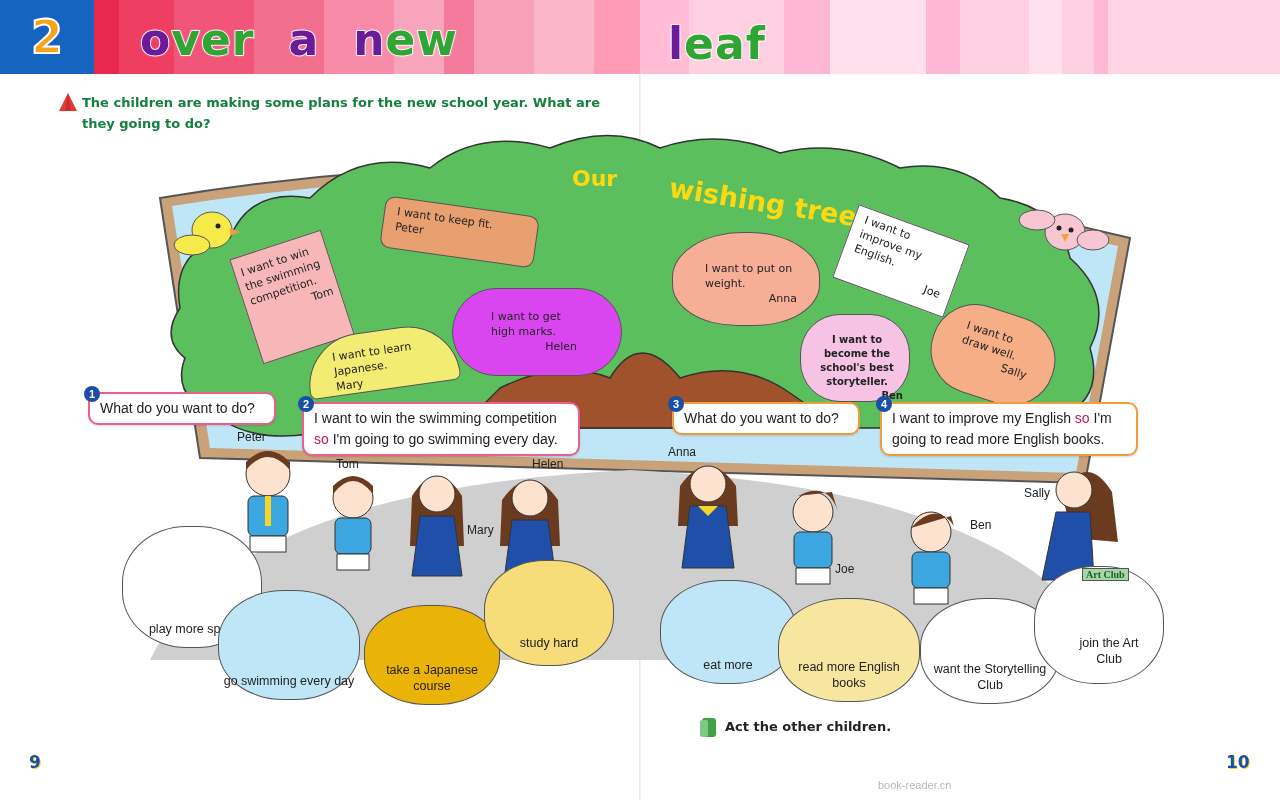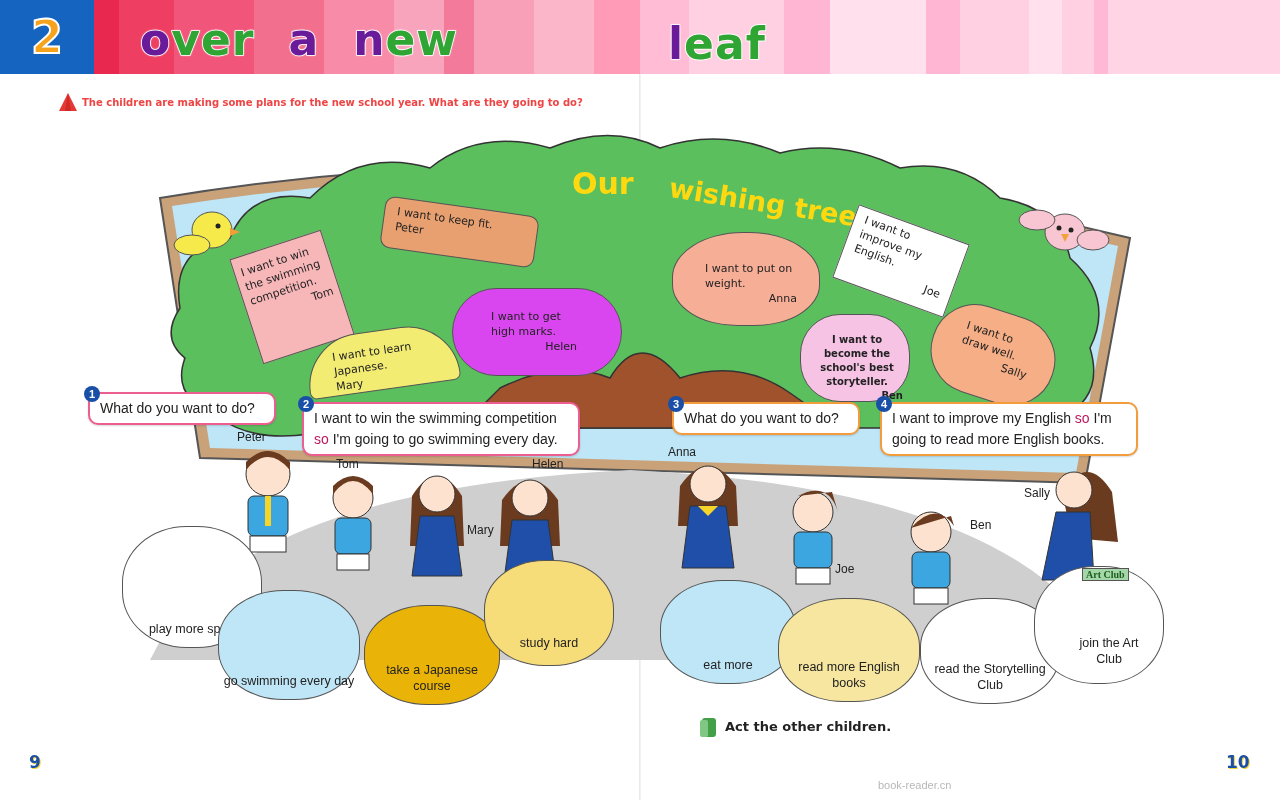--- a/index.html
+++ b/index.html
@@ -25,27 +25,27 @@
   .title-word .g { color: #2fa534; }
   .title-word .p { color: #6a1b9a; }
   .leaf-word { position: absolute; left: 668px; top: 18px; }
 
   
   .gutter { position: absolute; left: 639px; top: 74px; width: 2px; height: 726px; background: linear-gradient(90deg, #e6e6e6, #f6f6f6); }
 
   
   .section-a { position: absolute; left: 58px; top: 92px; width: 540px; }
   .section-a .a-icon { position: absolute; left: 0; top: 0; width: 20px; height: 20px; }
-  .instruction { position: absolute; left: 24px; top: 0; font-size: 10px; line-height: 21px; color: #ef4444; font-weight: bold; width: 520px; }
+  .instruction { position: absolute; left: 24px; top: 0; font-size: 13px; line-height: 21px; color: #15803d; font-weight: bold; width: 520px; }
 
   
   .board { position: absolute; left: 140px; top: 128px; width: 1010px; height: 360px; }
   .board svg { width: 100%; height: 100%; }
 
-  .wish-title { position: absolute; font-family: "DejaVu Sans", sans-serif; font-weight: bold; color: #ffd90f; font-size: 30px; }
+  .wish-title { position: absolute; font-family: "DejaVu Sans", sans-serif; font-weight: bold; color: #ffd90f; font-size: 22px; }
 
   .note { position: absolute; font-family: "DejaVu Sans", sans-serif; font-size: 11px; line-height: 15px; color: #222; }
   .note .who { display: block; text-align: right; }
 
   
   .speech { position: absolute; background: #ffffff; border-radius: 10px; font-family: "Liberation Sans", sans-serif;
     font-size: 14px; line-height: 21px; color: #222; padding: 4px 10px; box-shadow: 0 1px 2px rgba(0,0,0,0.15); }
   .speech.pink { border: 2px solid #ec5e8f; }
   .speech.orange { border: 2px solid #f29c3d; }
   .speech .so { color: #be185d; }
@@ -241,21 +241,21 @@
 <span class="name-label" style="left:835px;top:562px;">Joe</span>
 <span class="name-label" style="left:970px;top:518px;">Ben</span>
 <span class="name-label" style="left:1024px;top:486px;">Sally</span>
 
 <div class="cloud" style="left:122px;top:526px;width:140px;height:122px;background:#ffffff;">play more sport</div>
 <div class="cloud" style="left:218px;top:590px;width:142px;height:110px;background:#bfe6f6;">go swimming every day</div>
 <div class="cloud" style="left:364px;top:605px;width:136px;height:100px;background:#eab308;padding-left:16px;padding-right:16px;">take a Japanese course</div>
 <div class="cloud" style="left:484px;top:560px;width:130px;height:106px;background:#f7dc7a;padding-bottom:14px;">study hard</div>
 <div class="cloud" style="left:660px;top:580px;width:136px;height:104px;background:#bfe6f6;">eat more</div>
 <div class="cloud" style="left:778px;top:598px;width:142px;height:104px;background:#f7e6a0;padding-left:10px;padding-right:10px;">read more English books</div>
-<div class="cloud" style="left:920px;top:598px;width:140px;height:106px;background:#ffffff;padding-left:12px;padding-right:12px;">read the Storytelling Club</div>
+<div class="cloud" style="left:920px;top:598px;width:140px;height:106px;background:#ffffff;padding-left:12px;padding-right:12px;">want the Storytelling Club</div>
 <div class="cloud" style="left:1034px;top:566px;width:130px;height:118px;background:#ffffff;padding-left:30px;padding-right:10px;padding-bottom:16px;">join the Art Club</div>
 <span style="position:absolute;left:1082px;top:568px;font-family:'Liberation Serif',serif;font-size:10px;font-weight:bold;color:#1b5e20;background:#a5d6a7;border:1px solid #555;padding:0 3px;">Art Club</span>
 
 <div class="section-b">
   <svg class="b-icon" viewBox="0 0 18 22">
     <rect x="2" y="2" width="14" height="19" rx="3" fill="#43a047"></rect>
     <rect x="0" y="4" width="8" height="17" rx="2" fill="#81c784"></rect>
   </svg>
   <span class="b-text">Act the other children.</span>
 </div>

